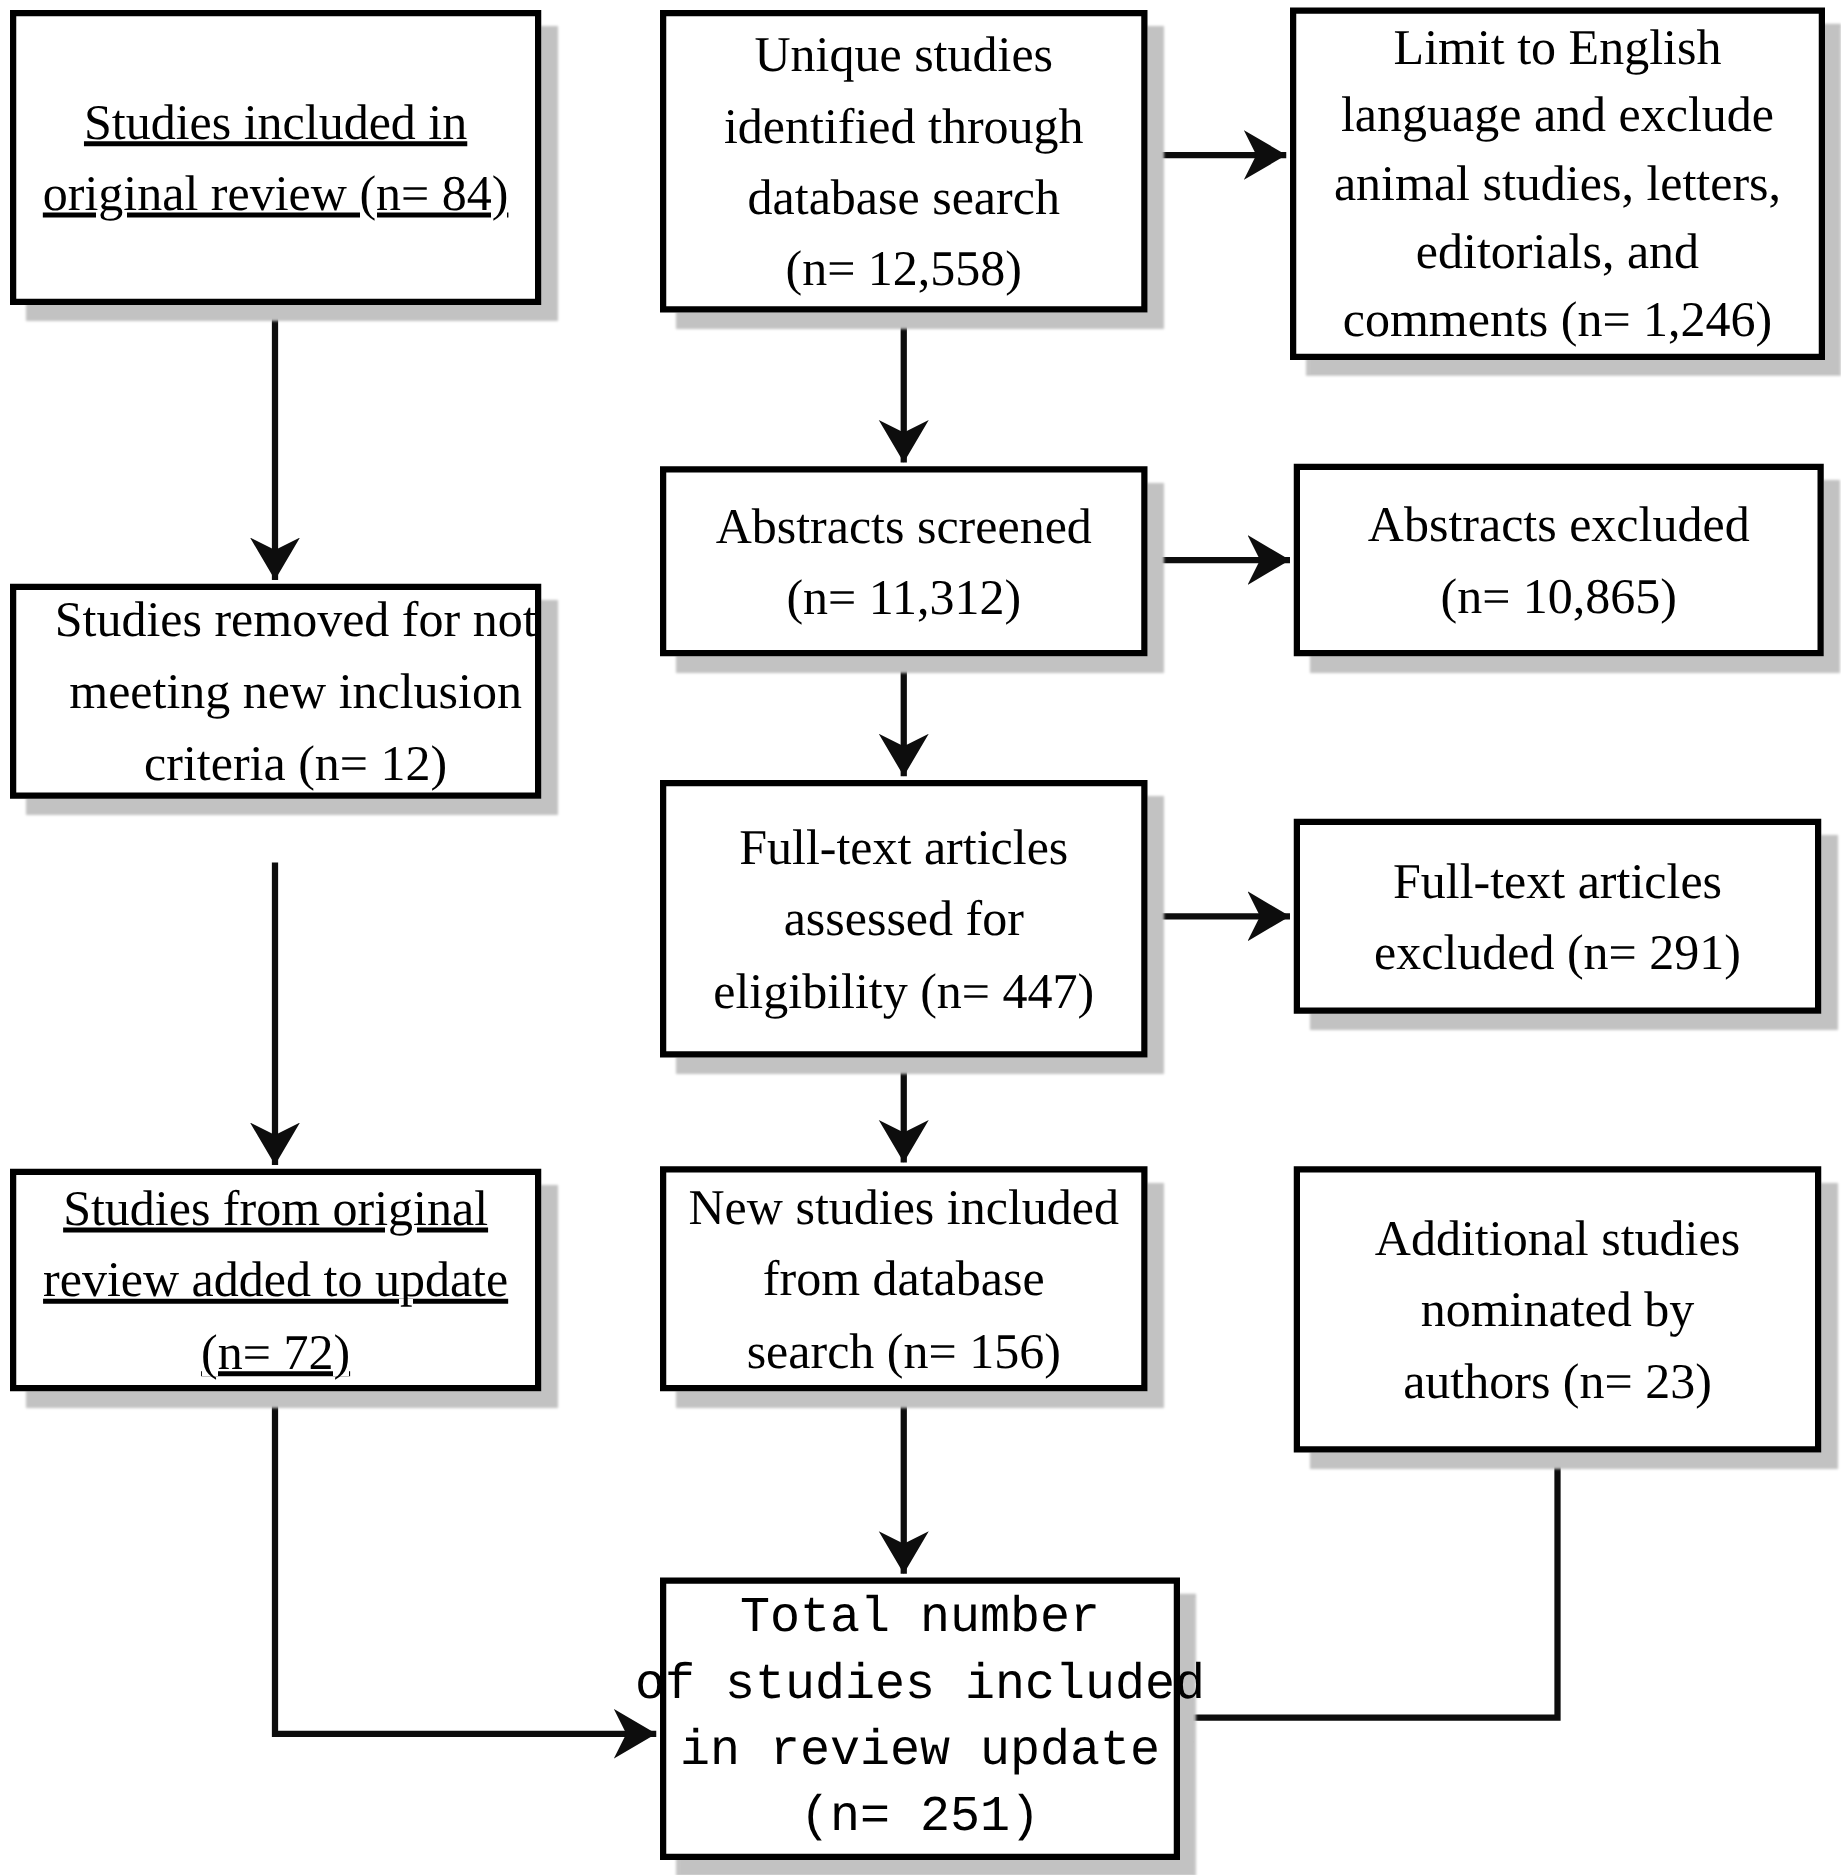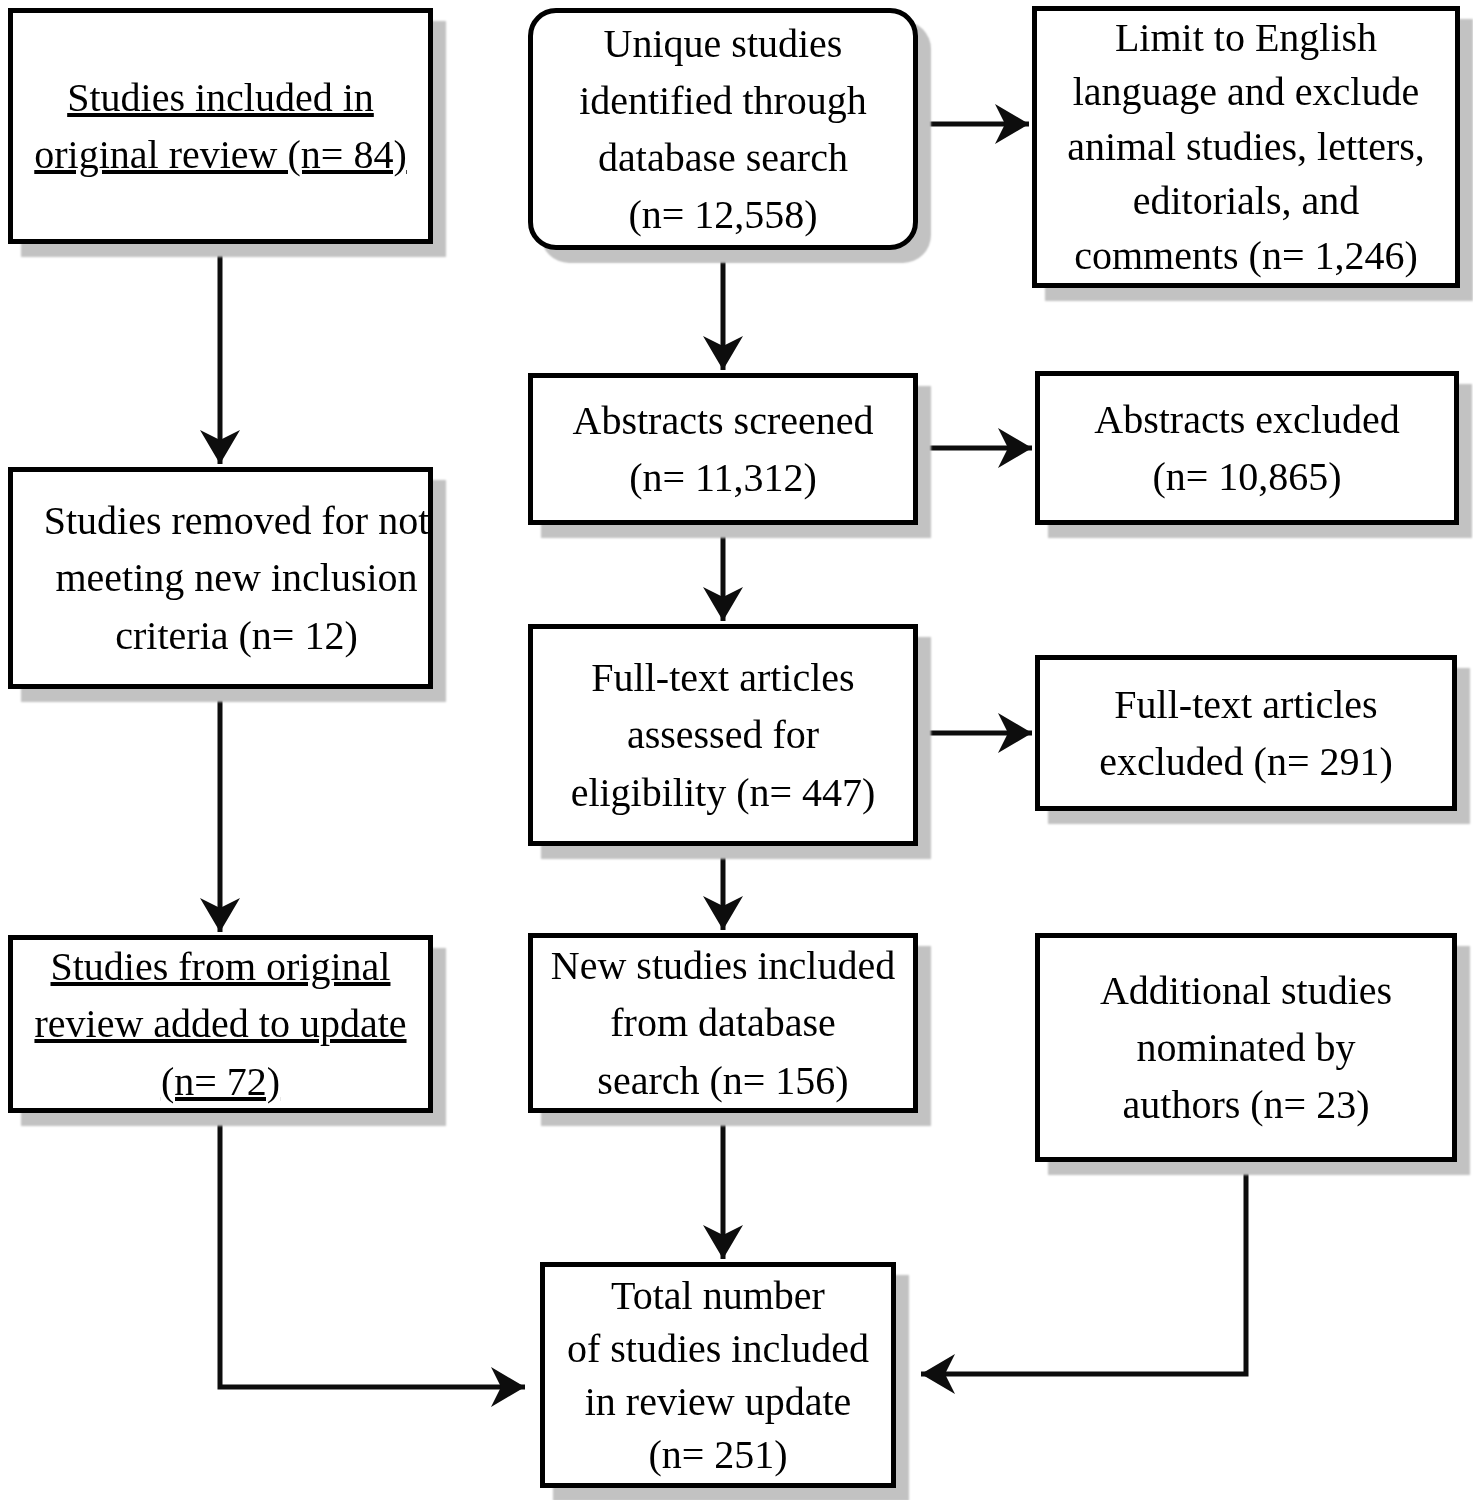--- a/index.html
+++ b/index.html
@@ -31,31 +31,31 @@
     display: flex;
     align-items: center;
     justify-content: center;
     text-align: center;
     white-space: pre;
     color: var(--text, #000000);
     font-size: 40px;
     line-height: 1.43;
   }
   .b1  { left: 8px;    top: 8px;    width: 425px; height: 236px; text-decoration: underline; }
-  .b2  { left: 528px;  top: 8px;    width: 390px; height: 242px; border-radius: 28px; }
+  .b2  { left: 528px;  top: 8px;    width: 390px; height: 242px; }
   .b3  { left: 1032px; top: 6px;    width: 428px; height: 282px; line-height: 1.36; }
   .b4  { left: 528px;  top: 373px;  width: 390px; height: 152px; }
   .b5  { left: 1035px; top: 371px;  width: 424px; height: 154px; }
-  .b6  { left: 8px;    top: 467px;  width: 425px; height: 222px; padding-left: 32px; }
+  .b6  { left: 8px;    top: 467px;  width: 425px; height: 172px; padding-left: 32px; }
   .b7  { left: 528px;  top: 624px;  width: 390px; height: 222px; }
   .b8  { left: 1035px; top: 655px;  width: 422px; height: 156px; }
   .b9  { left: 8px;    top: 935px;  width: 425px; height: 178px; text-decoration: underline; }
   .b10 { left: 528px;  top: 933px;  width: 390px; height: 180px; }
   .b11 { left: 1035px; top: 933px;  width: 422px; height: 229px; }
-  .b12 { left: 540px;  top: 1262px; width: 356px; height: 226px; line-height: 1.33; }
+  .b12 { left: 528px;  top: 1262px; width: 416px; height: 226px; line-height: 1.33; font-family: Liberation Mono, monospace; }
 </style>
 </head>
 <body>
 
 <div class="canvas">
 
   <svg class="arrows" viewBox="0 0 1473 1500" xmlns="http://www.w3.org/2000/svg" aria-hidden="true">
     <defs>
       <marker id="ah" markerUnits="userSpaceOnUse" markerWidth="36" markerHeight="44" refX="34" refY="22" orient="auto">
         <path class="ah-path" d="M0,2 L34,22 L0,42 L10,22 Z"></path>

